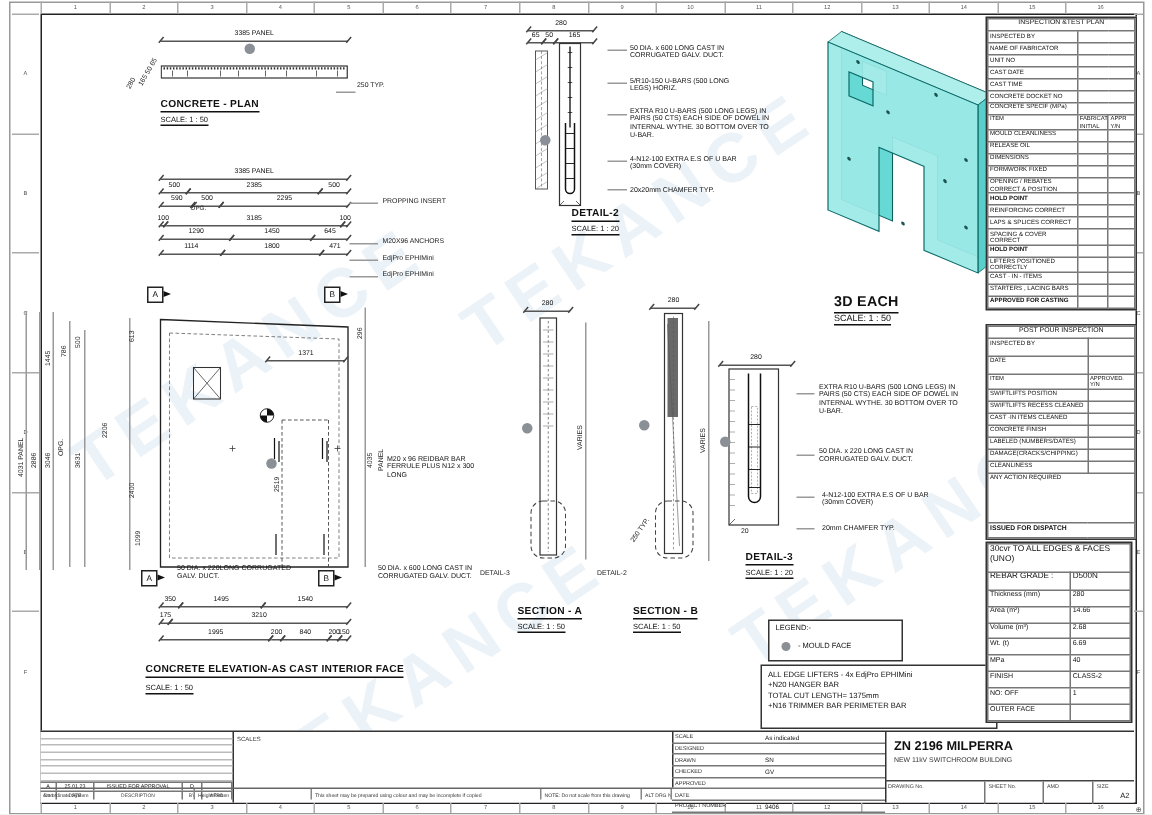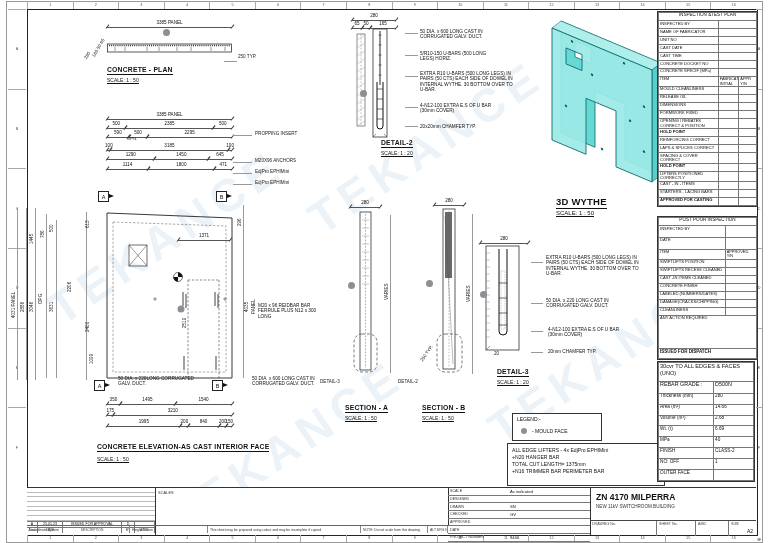--- a/index.html
+++ b/index.html
@@ -482,21 +482,21 @@
             <circle cx="92" cy="40" r="1.2"></circle>
           <circle cx="92" cy="85" r="1.2"></circle>
             <circle cx="14" cy="72" r="1.2"></circle>
             <circle cx="50" cy="100" r="1.2"></circle>
           <circle cx="40" cy="30" r="1.2"></circle>
             <circle cx="78" cy="60" r="1.2"></circle>
         </g>
       </g>
     </g>
   </svg>
-  <div class="dtitle big" style="left:556px;top:196px;">3D WYTHE</div>
+  <div class="dtitle big" style="left:556px;top:196px;">3D EACH</div>
   <div class="dscale" style="left:556px;top:210px;font-size:6px;">SCALE: 1 : 50</div>
 
   <div class="box" style="left:512px;top:413px;width:88px;height:26px;">
     <div style="font-size:5px;margin:2px 0 0 4px;">LEGEND:-</div>
     <div style="position:absolute;left:8px;top:14px;width:6px;height:6px;border-radius:50%;background:#8a9096;"></div>
     <div style="position:absolute;left:19px;top:14px;font-size:5px;">-   MOULD FACE</div>
   </div>
   <div class="box" style="left:507px;top:443px;width:152px;height:38px;padding:3px 0 0 4px;">
 
   <div style="font-size:5.1px;line-height:1.35;">ALL EDGE LIFTERS - 4x EdjPro EPHIMini</div>
@@ -818,21 +818,21 @@
         <div class="fl">DATE</div>
         <div class="fv"></div>
       </div>
         <div class="fieldrow">
         <div class="fl">PROJECT NUMBER</div>
         <div class="fv">9406</div>
       </div>
       </div>
 
     <div style="position:absolute;left:563px;top:0;width:166px;height:47px;">
-      <div style="position:absolute;left:6px;top:4px;font-size:8.5px;font-weight:600;">ZN 4170 MILPERRA</div>
+      <div style="position:absolute;left:6px;top:4px;font-size:8.5px;font-weight:600;">ZN 2196 MILPERRA</div>
       <div style="position:absolute;left:6px;top:16px;font-size:4.6px;color:#333;">NEW 11kV SWITCHROOM BUILDING</div>
       <div style="position:absolute;left:0;top:32px;width:166px;height:15px;border-top:0.6px solid #444;display:flex;">
         <div style="width:64px;border-right:0.5px solid #777;font-size:3.6px;color:#444;padding:1px 0 0 2px;">DRAWING No.</div>
         <div style="width:36px;border-right:0.5px solid #777;font-size:3.6px;color:#444;padding:1px 0 0 2px;">SHEET No.</div>
         <div style="width:30px;border-right:0.5px solid #777;font-size:3.6px;color:#444;padding:1px 0 0 2px;">AMD</div>
         <div style="flex:1;font-size:3.6px;color:#444;padding:1px 0 0 2px;position:relative;">
           <span>SIZE</span>
           <span style="position:absolute;right:3px;bottom:2px;font-size:5px;color:#111;">A2</span>
         </div>
       </div>

